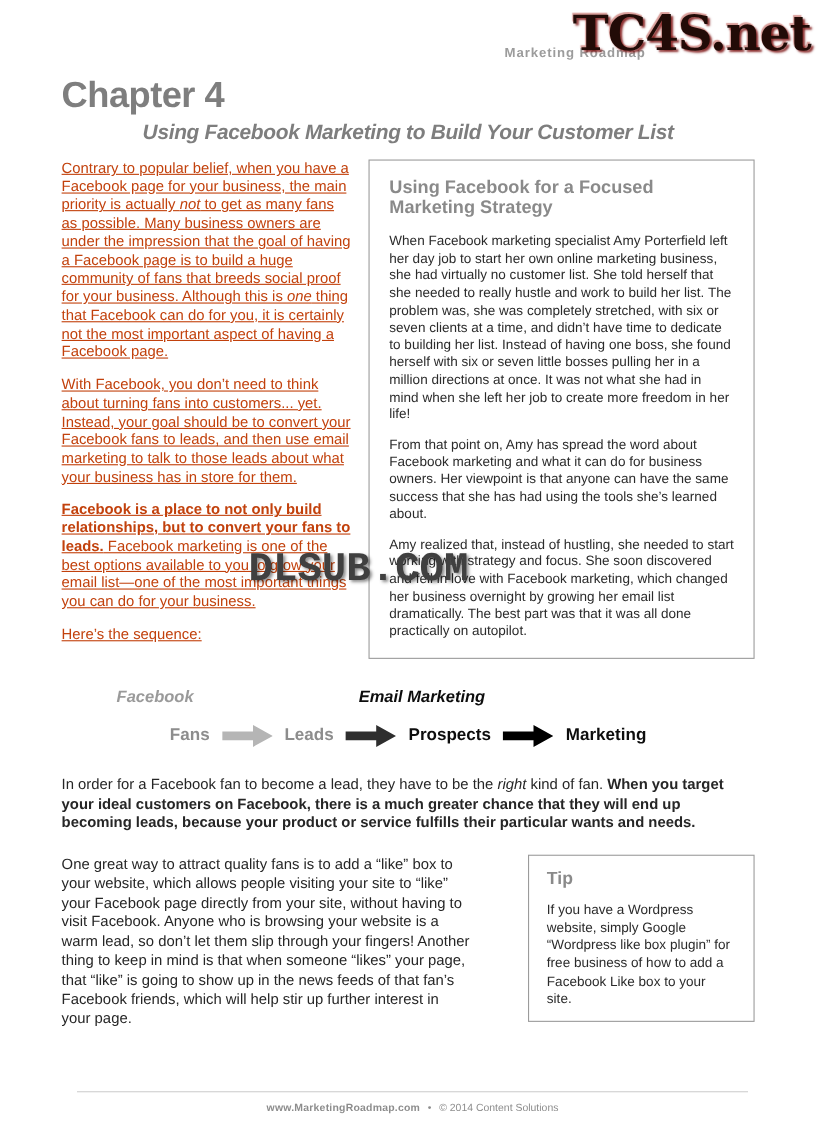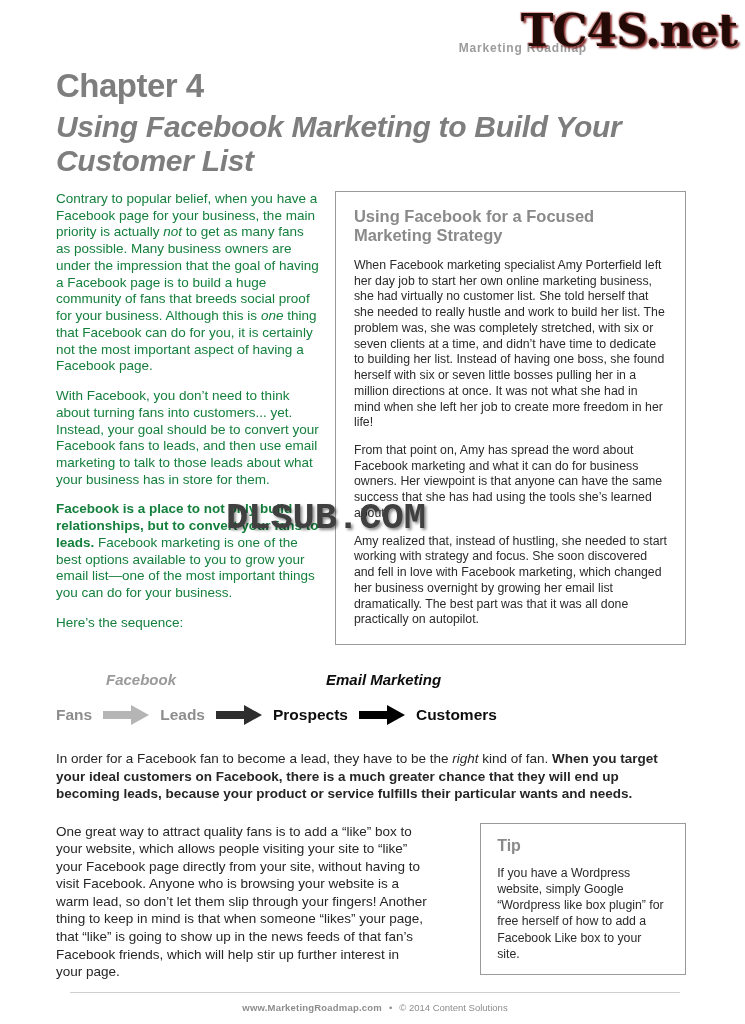--- a/index.html
+++ b/index.html
@@ -6,40 +6,40 @@
   html,body { background:#ffffff; }
   body { font-family:"Liberation Sans", sans-serif; }
   .page {
     position:relative; width:745px; height:1024px; margin:11px auto;
     background:#ffffff; overflow:hidden; color:#2b2b2b;
   }
   .content { position:absolute; left:56px; top:56px; width:630px; }
 
   
   .chapter { font-size:33px; font-weight:bold; color:#7e7e7e; letter-spacing:-0.5px; }
-  .doc-title { font-size:30px; font-weight:bold; font-style:italic; color:#7e7e7e; margin-top:5px; letter-spacing:-0.3px; }
+  .doc-title { font-size:19px; font-weight:bold; font-style:italic; color:#7e7e7e; margin-top:5px; letter-spacing:-0.3px;text-align:center; }
   .byline { font-size:13px; font-weight:bold; font-style:italic; color:#1a1a1a; margin-top:17px; }
 
   
   .two-col { display:flex; margin-top:13px; align-items:flex-start; }
   .left-col { width:300px; padding-right:14px; }
-  .left-col p { font-size:13.5px; line-height:1.24; margin-bottom:13px; color:#15803d; }
+  .left-col p { font-size:13.5px; line-height:1.24; margin-bottom:13px; color:#c2410c;text-decoration:underline; }
   .left-col .lead-bold { font-weight:bold; }
   .sequence-intro { margin-top:4px; }
 
   .sidebar-box { width:376px; border:1px solid #9b9b9b; padding:15px 18px 4px 18px; background:#fff; }
   .sidebar-box h3 { color:#8a8a8a; font-size:16.5px; line-height:1.18; margin-bottom:12px; font-weight:bold; }
   .sidebar-box p { font-size:12.3px; line-height:1.28; margin-bottom:12px; color:#2b2b2b; }
 
   
   .diagram { margin-top:26px; }
   .diagram-headers { display:flex; font-size:15px; font-weight:bold; font-style:italic; margin-bottom:16px;align-items:flex-end; }
   .dh-facebook { color:#9a9a9a; margin-left:50px; }
   .dh-email { color:#0d0d0d; margin-left:150px; }
-  .diagram-row { display:flex; align-items:center; gap:11px; font-size:15.5px; font-weight:bold; }
+  .diagram-row { display:flex; align-items:center; gap:11px; font-size:15.5px; font-weight:bold;justify-content:center; }
   .step-gray { color:#8d8d8d; }
   .step-dark { color:#0d0d0d; }
   .arrow-svg { display:block; }
 
   
   .full-para { margin-top:24px; font-size:13.5px; line-height:1.3; color:#262626; }
   .full-para b { font-weight:bold; }
 
   
   .bottom-row { display:flex; margin-top:20px; align-items:flex-start;gap:30px; }
@@ -125,31 +125,31 @@
             <polygon points="0,7 28,7 28,1 46,11 28,21 28,15 0,15" fill="#b5b5b5"></polygon>
           </svg>
         <span class="step-gray">Leads</span>
         <svg class="arrow-svg" width="46" height="22" viewBox="0 0 46 22">
             <polygon points="0,7 28,7 28,1 46,11 28,21 28,15 0,15" fill="#2e2e2e"></polygon>
           </svg>
         <span class="step-dark">Prospects</span>
         <svg class="arrow-svg" width="46" height="22" viewBox="0 0 46 22">
             <polygon points="0,7 28,7 28,1 46,11 28,21 28,15 0,15" fill="#000000"></polygon>
           </svg>
-        <span class="step-dark">Customers</span>
+        <span class="step-dark">Marketing</span>
       </div>
     </div>
 
     <p class="full-para"><span>In order for a Facebook fan to become a lead, they have to be the </span><em>right</em><span> kind of fan. </span><b>When you target your ideal customers on Facebook, there is a much greater chance that they will end up becoming leads, because your product or service fulfills their particular wants and needs.</b></p>
 
     <div class="bottom-row">
       <p class="like-para">One great way to attract quality fans is to add a “like” box to your website, which allows people visiting your site to “like” your Facebook page directly from your site, without having to visit Facebook. Anyone who is browsing your website is a warm lead, so don’t let them slip through your fingers! Another thing to keep in mind is that when someone “likes” your page, that “like” is going to show up in the news feeds of that fan’s Facebook friends, which will help stir up further interest in your page.</p>
       <div class="tip-box">
         <h3>Tip</h3>
-        <p>If you have a Wordpress website, simply Google “Wordpress like box plugin” for free herself of how to add a Facebook Like box to your site.</p>
+        <p>If you have a Wordpress website, simply Google “Wordpress like box plugin” for free business of how to add a Facebook Like box to your site.</p>
       </div>
     </div>
 
   </div>
 
   <div class="footer">
     <span class="site">www.MarketingRoadmap.com</span>
     <span>•</span>
     <span>© 2014 Content Solutions</span>
   </div>

